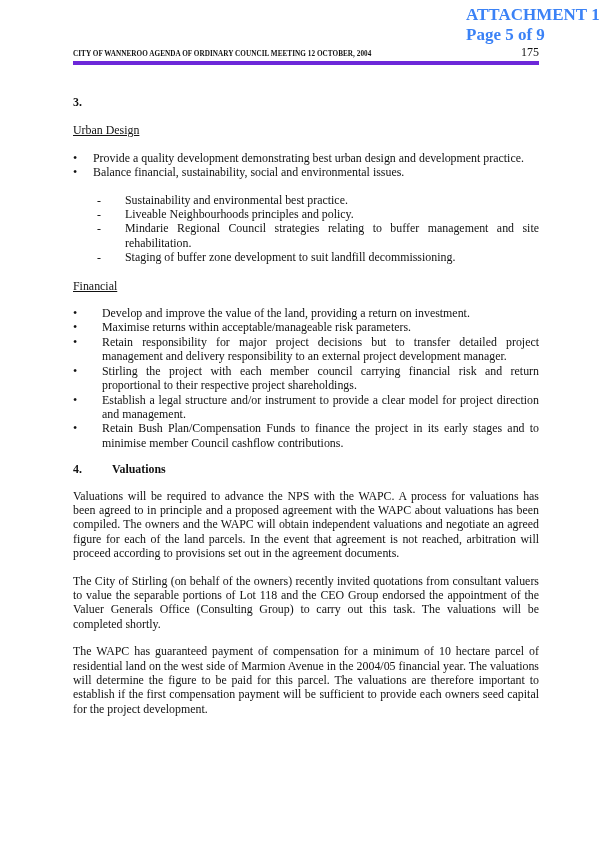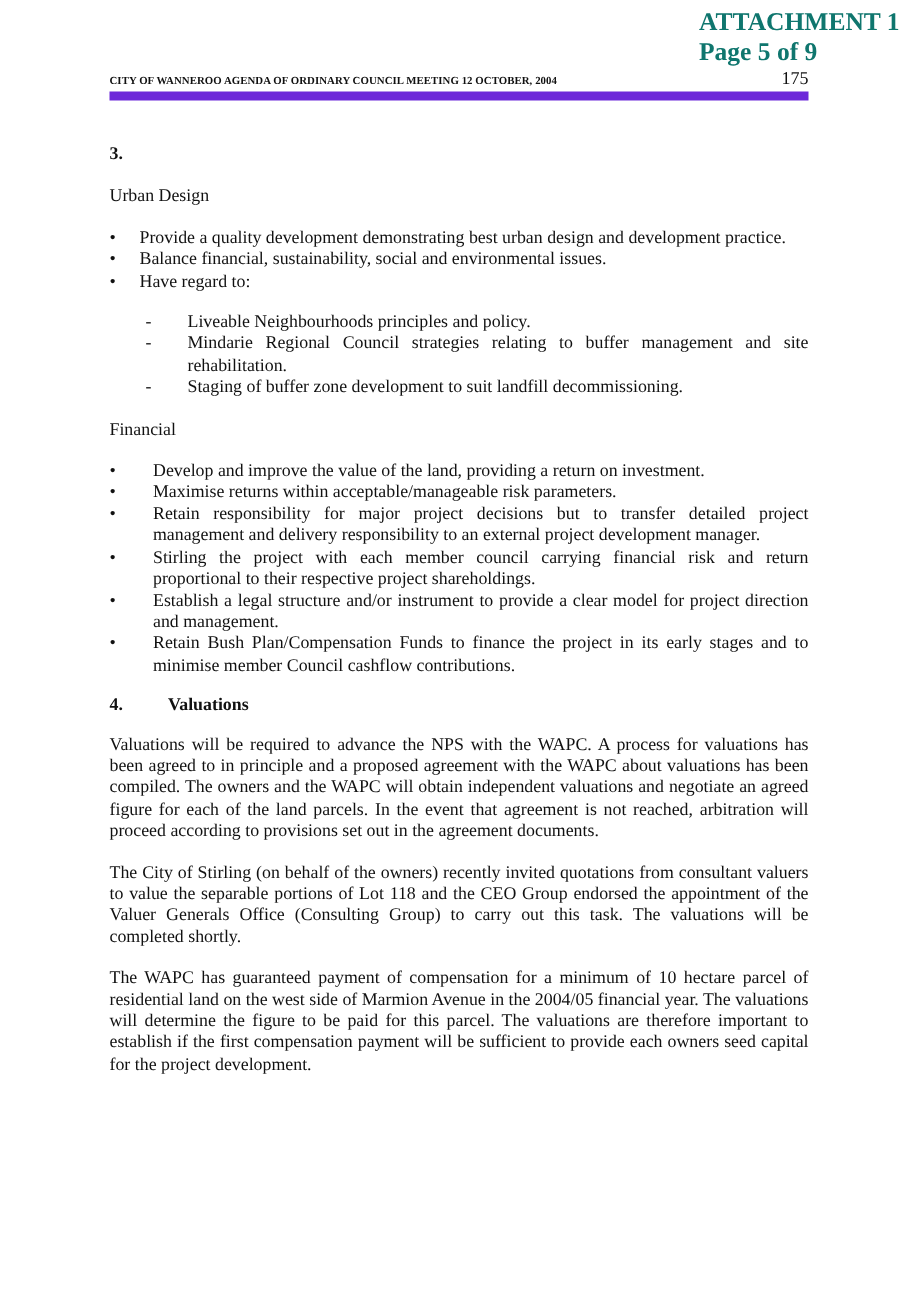--- a/index.html
+++ b/index.html
@@ -1,31 +1,31 @@
 <!DOCTYPE html>
 <html><head>
 <meta charset="utf-8">
 <style>
   html, body { margin: 0; padding: 0; background: #ffffff; }
   body { width: 609px; height: 865px; position: relative; overflow: hidden;
          font-family: "Liberation Serif", serif; color: #111; }
   .attach { position: absolute; left: 466px; top: 5px; font-weight: bold;
-            font-size: 17px; line-height: 20px; color: #0f766e; }
+            font-size: 17px; line-height: 20px; color: #3b82f6; }
   .attach div { white-space: nowrap; }
   .header { position: absolute; left: 73px; top: 47px; width: 466px;
-            border-bottom: 6px solid #6d28d9; height: 14px; }
+            border-bottom: 4px solid #6d28d9; height: 14px; }
   .header .left { position: absolute; left: 0; top: 3px; font-size: 7.2px; font-weight: bold;
                   letter-spacing: 0.05px; white-space: nowrap; }
   .header .right { position: absolute; right: 0; top: -2px; font-size: 12px; }
   .content { position: absolute; left: 73px; top: 95px; width: 466px;
              font-size: 11.9px; line-height: 14.4px; }
   .h { font-weight: bold; display: flex; }
   .h .num { width: 39px; }
   p { margin: 0; text-align: justify; }
-  .u { }
+  .u { text-decoration: underline; }
   ul { list-style: none; margin: 0; padding: 0; }
   .b1 li { position: relative; padding-left: 20px; }
   .b1 li::before { content: "\2022"; position: absolute; left: 0; top: 0; font-size: 12px; }
   .b2 li { position: relative; padding-left: 52px; text-align: justify; }
   .b2 li::before { content: "-"; position: absolute; left: 24px; top: 0; }
   .b3 li { position: relative; padding-left: 29px; text-align: justify; }
   .b3 li::before { content: "\2022"; position: absolute; left: 0; top: 0; font-size: 12px; }
 </style>
 </head>
 <body>
@@ -43,24 +43,24 @@
 <div class="content">
   <div class="h">
     <span class="num">3.</span>
   </div>
 
   <div class="u" style="margin-top:14px">Urban Design</div>
 
   <ul class="b1" style="margin-top:13px">
     <li>Provide a quality development demonstrating best urban design and development practice.</li>
     <li>Balance financial, sustainability, social and environmental issues.</li>
-    <li>Have regard to:</li>
   </ul>
 
   <ul class="b2" style="margin-top:13px">
+    <li>Sustainability and environmental best practice.</li>
     <li>Liveable Neighbourhoods principles and policy.</li>
     <li>Mindarie Regional Council strategies relating to buffer management and site rehabilitation.</li>
     <li>Staging of buffer zone development to suit landfill decommissioning.</li>
   </ul>
 
   <div class="u" style="margin-top:14px">Financial</div>
 
   <ul class="b3" style="margin-top:13px">
     <li>Develop and improve the value of the land, providing a return on investment.</li>
     <li>Maximise returns within acceptable/manageable risk parameters.</li>

